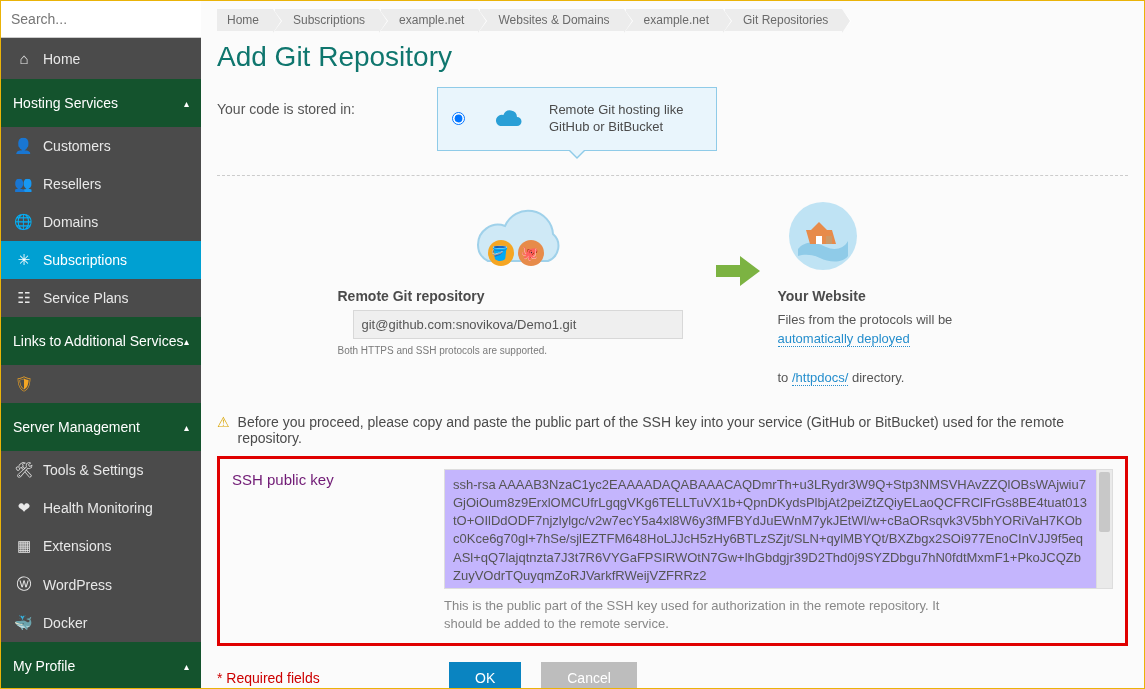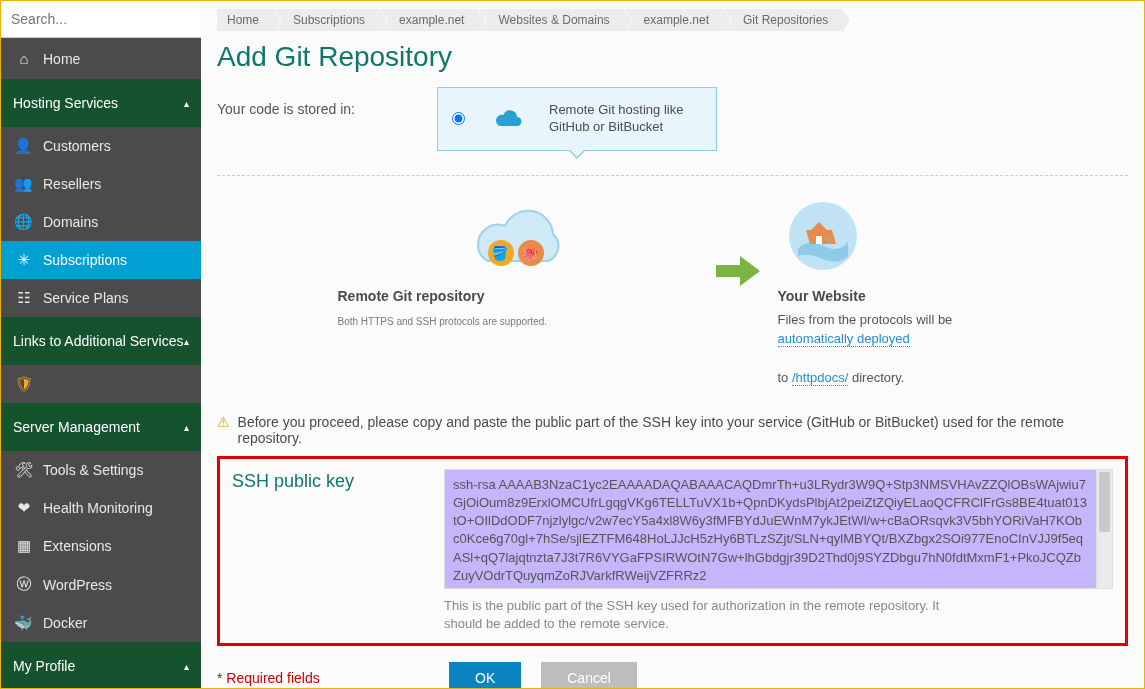--- a/index.html
+++ b/index.html
@@ -48,21 +48,21 @@
 .repo-input { width: 330px; background: #efefef; border: 1px solid #d8d8d8; padding: 6px 8px; font-size: 13px; color: #555; }
 .hint { font-size: 10px; color: #7a7a7a; margin-top: 6px; }
 .arrow-col { width: 80px; display: flex; align-items: center; justify-content: center; padding-top: 60px; }
 .site-col { width: 230px; }
 .site-ill { width: 90px; height: 80px; margin-bottom: 8px; position: relative; display:flex; align-items:center; justify-content:center; }
 .site-desc { font-size: 13px; color: #555; line-height: 1.5; }
 .site-desc a { color: #258ecd; text-decoration: none; border-bottom: 1px dotted #258ecd; }
 .warn-row { display: flex; align-items: flex-start; gap: 8px; margin: 26px 0 10px 0; font-size: 14px; color: #4b4b4b; }
 .warn-icon { color: #d9a400; }
 .ssh-block { border: 3px solid #e00000; padding: 10px 12px; display: flex; gap: 12px; }
-.ssh-label { width: 200px; padding-top: 2px; color: #0f766e; font-size: 18px; }
+.ssh-label { width: 200px; padding-top: 2px; color: #701a75; font-size: 15px; }
 .ssh-right { flex: 1; display: flex; flex-direction: column; }
 .ssh-textwrap { display: flex; }
 .ssh-text { flex: 1; height: 120px; background: #c4b5fd; border: 1px solid #ddd; padding: 6px 8px; font-family: inherit; font-size: 13px; color: #555; line-height: 1.4; overflow-y: hidden; resize: none; word-break: break-all; }
 .ssh-scroll { width: 16px; background: #eaeaea; border: 1px solid #ddd; border-left: none; position: relative; }
 .ssh-thumb { position: absolute; top: 2px; left: 2px; right: 2px; height: 60px; background: #c8c8c8; border-radius: 2px; }
 .ssh-hint { font-size: 13px; color: #888; margin-top: 8px; max-width: 520px; line-height: 1.4; }
 .req-row { display: flex; align-items: center; gap: 20px; margin-top: 16px; }
 .req-label { color: #c00; width: 212px; font-size: 14px; }
 .req-label::before { content: "* "; }
 .btn { padding: 8px 26px; font-size: 14px; border: none; cursor: pointer; }
@@ -189,20 +189,21 @@
     <div class="repo-row">
       <div class="repo-col center" style="width:360px">
         <div class="cloud-ill">
           <svg class="cloud-shape" viewBox="0 0 120 80">
               <path fill="#cfe9f6" stroke="#9fd1ea" stroke-width="2" d="M95 40a25 25 0 00-48-8 20 20 0 00-27 19 18 18 0 0010 16h60a16 16 0 005-27z"></path>
             </svg>
           <span class="bucket-badge">🪣</span>
           <span class="gh-badge">🐙</span>
         </div>
         <div class="section-h" style="align-self:flex-start">Remote Git repository</div>
+        <input class="repo-input" type="text" value="git@github.com:snovikova/Demo1.git" style="">
         <div class="hint" style="align-self:flex-start">Both HTTPS and SSH protocols are supported.</div>
       </div>
 
       <div class="arrow-col">
         <svg width="44" height="34" viewBox="0 0 44 34">
             <path fill="#7cb342" d="M0 11h24V2l20 15-20 15v-9H0z"></path>
           </svg>
       </div>
 
       <div class="repo-col site-col">

